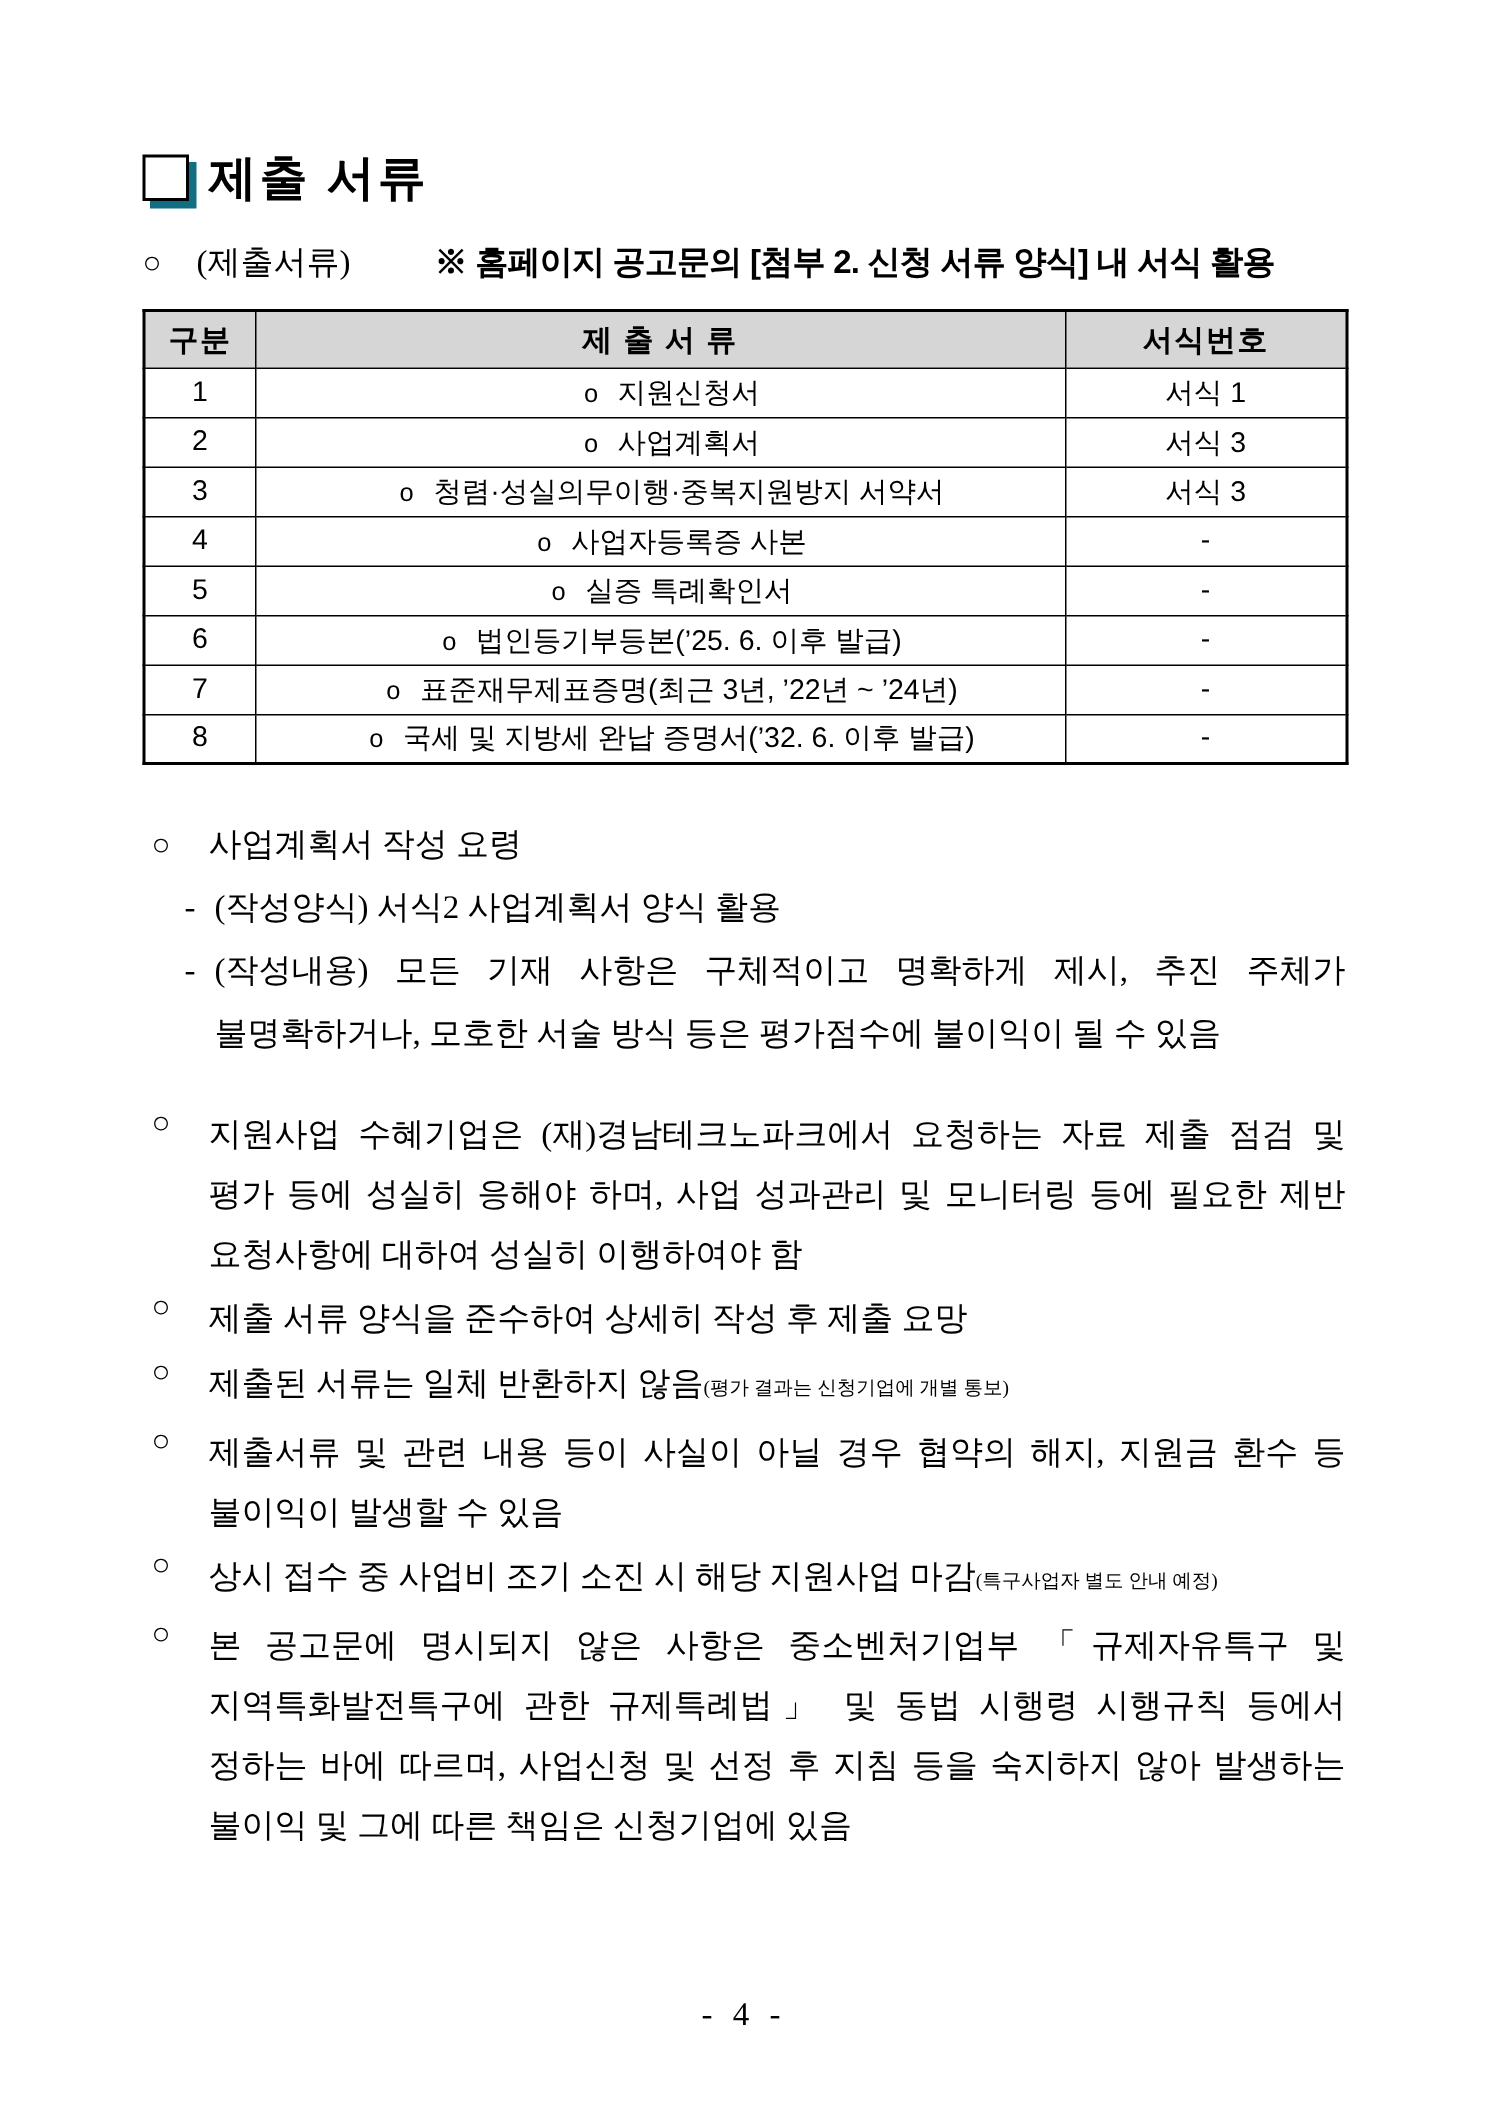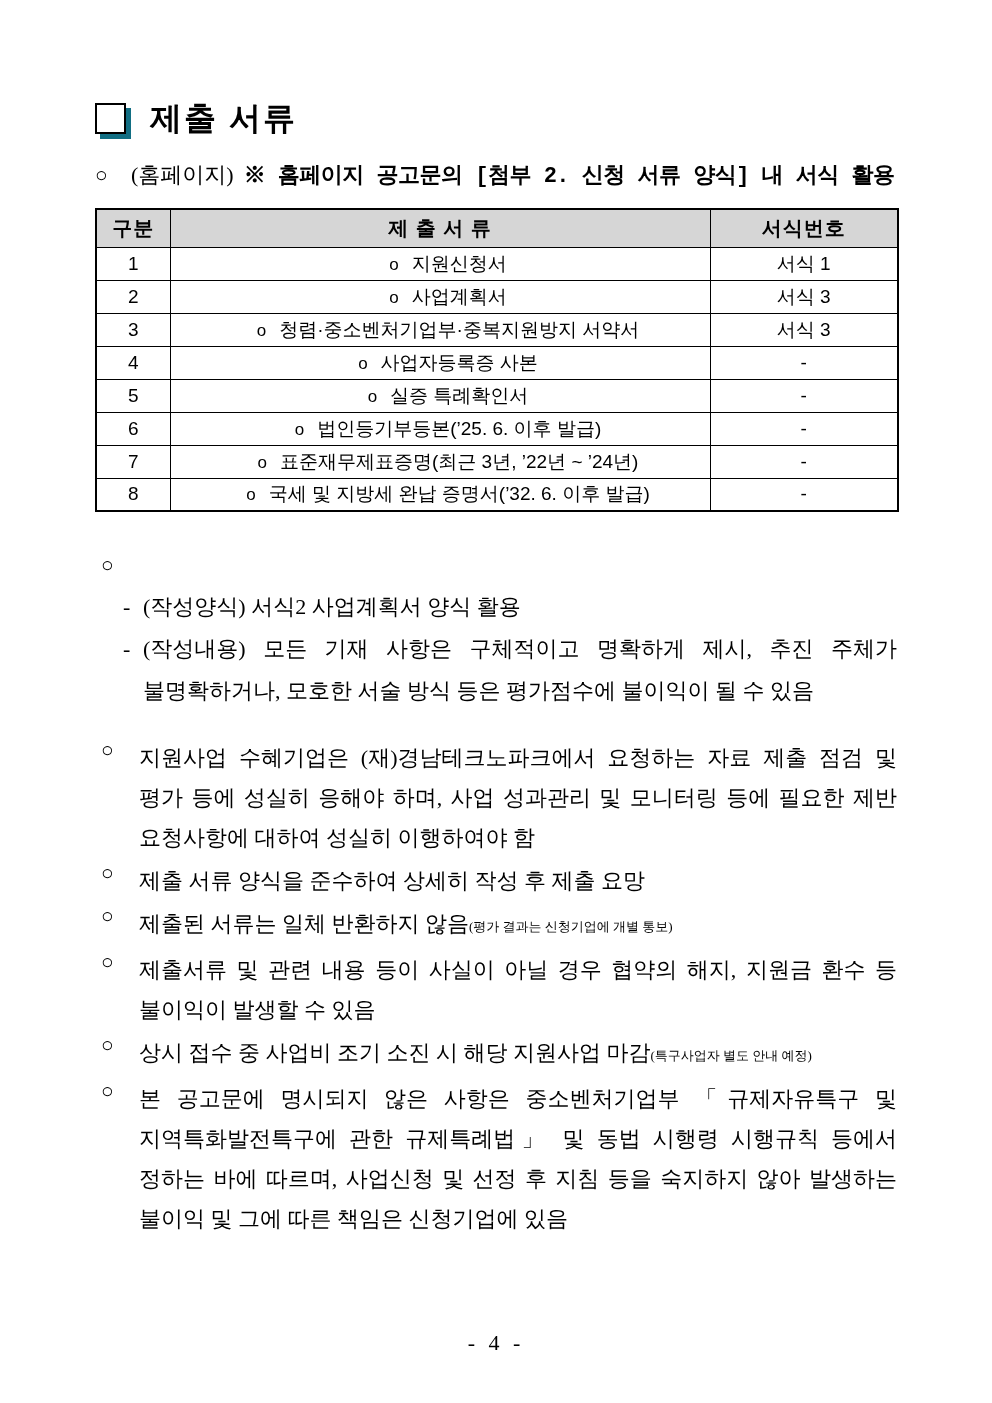--- a/index.html
+++ b/index.html
@@ -13,21 +13,21 @@
     overflow:hidden;
   }
   .content {
     position:absolute;
     left:95px; top:98px;
     width:802px;
   }
 
   
   .section-title {
-    display:flex; align-items:center; gap:24px;
+    display:flex; align-items:center; gap:13px;
     font-family:"Liberation Sans", sans-serif;
     font-weight:bold; font-size:32px; letter-spacing:2px;
     line-height:40px;
   }
   .square-icon {
     display:inline-block; flex:none;
     width:31px; height:31px;
     background:#ffffff;
     border:2.5px solid #000;
     box-shadow:5px 5px 0 0 #116e83;
@@ -36,22 +36,22 @@
   
   .intro-line {
     margin-top:22px;
     display:flex; align-items:baseline;
     font-size:22px; line-height:30px;
     white-space:nowrap;
   }
   .intro-marker { width:36px; flex:none; font-size:21px; }
   .intro-prefix { margin-right:10px; }
   .intro-bold {
-    font-family:Liberation Mono, monospace;
-    font-weight:bold; font-size:22px; letter-spacing:-0.5px;
+    font-family:Liberation Sans, sans-serif;
+    font-weight:bold; font-size:22px; letter-spacing:-0.5px;margin-left:46px;
   }
 
   
   table.doc-table {
     margin-top:16px;
     width:802px;
     border-collapse:collapse;
     table-layout:fixed;
     font-family:"Liberation Sans", sans-serif;
   }
@@ -105,21 +105,21 @@
 <div class="page">
   <div class="content">
 
     <div class="section-title">
       <span class="square-icon"></span>
       <span>제출 서류</span>
     </div>
 
     <div class="intro-line">
       <span class="intro-marker">○</span>
-      <span class="intro-prefix">(홈페이지)</span>
+      <span class="intro-prefix">(제출서류)</span>
       <span class="intro-bold">※ 홈페이지 공고문의 [첨부 2. 신청 서류 양식] 내 서식 활용</span>
     </div>
 
     <table class="doc-table">
       <colgroup>
           <col class="c-no">
           <col class="c-doc">
           <col class="c-form">
         </colgroup>
       <thead>
@@ -135,21 +135,21 @@
           <td class="doc-cell"><span class="cell-marker">o</span><span>지원신청서</span></td>
           <td>서식 1</td>
         </tr>
         <tr>
           <td>2</td>
           <td class="doc-cell"><span class="cell-marker">o</span><span>사업계획서</span></td>
           <td>서식 3</td>
         </tr>
         <tr>
           <td>3</td>
-          <td class="doc-cell"><span class="cell-marker">o</span><span>청렴·중소벤처기업부·중복지원방지 서약서</span></td>
+          <td class="doc-cell"><span class="cell-marker">o</span><span>청렴·성실의무이행·중복지원방지 서약서</span></td>
           <td>서식 3</td>
         </tr>
         <tr>
           <td>4</td>
           <td class="doc-cell"><span class="cell-marker">o</span><span>사업자등록증 사본</span></td>
           <td>-</td>
         </tr>
         <tr>
           <td>5</td>
           <td class="doc-cell"><span class="cell-marker">o</span><span>실증 특례확인서</span></td>
@@ -169,20 +169,21 @@
           <td>8</td>
           <td class="doc-cell"><span class="cell-marker">o</span><span>국세 및 지방세 완납 증명서(’32. 6. 이후 발급)</span></td>
           <td>-</td>
         </tr>
       </tbody>
     </table>
 
     <div class="plan-guide">
       <div class="plan-title">
         <span class="bullet-marker">○</span>
+        <span>사업계획서 작성 요령</span>
       </div>
       <div class="dash-item">
         <span class="dash-marker">-</span>
         <span class="dash-text">(작성양식) 서식2 사업계획서 양식 활용</span>
       </div>
       <div class="dash-item">
         <span class="dash-marker">-</span>
         <span class="dash-text">(작성내용) 모든 기재 사항은 구체적이고 명확하게 제시, 추진 주체가 불명확하거나, 모호한 서술 방식 등은 평가점수에 불이익이 될 수 있음</span>
       </div>
     </div>

